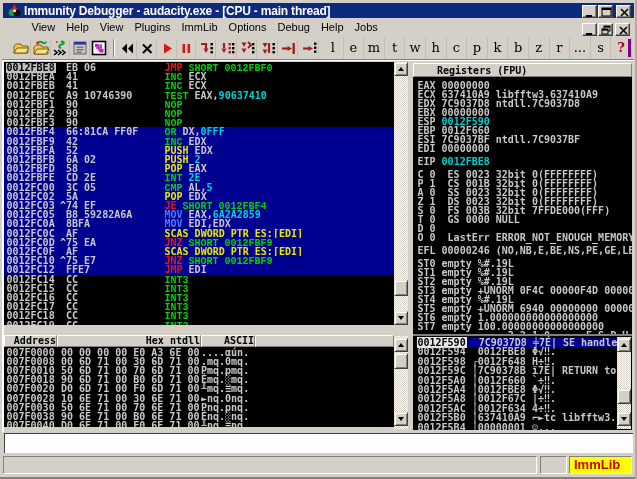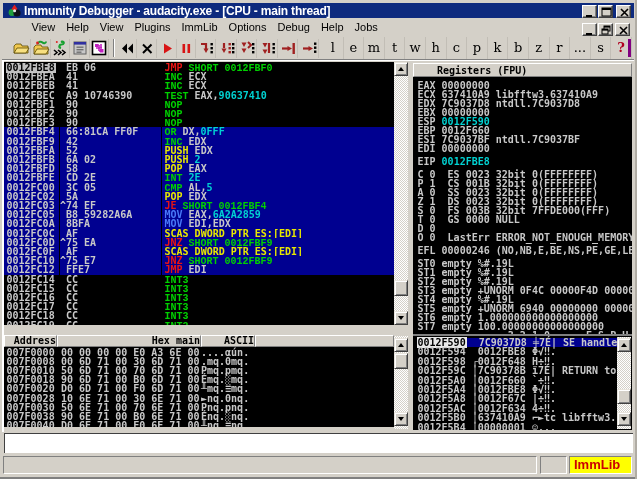--- a/index.html
+++ b/index.html
@@ -325,21 +325,21 @@
   <div class="sb-el" style="top:249px; height:14px">
       <div class="arr down"></div>
     </div>
 </div>
 
 <div class="abs mono" id="regs-header">
   <span>Registers (FPU)</span>
 </div>
 <div class="blackpane mono" id="regs-pane"><div class="r-row mono" style="top: 4px;"><span class="c-s">EAX 00000000</span></div><div class="r-row mono" style="top: 13px;"><span class="c-s">ECX 637410A9 libfftw3.637410A9</span></div><div class="r-row mono" style="top: 22px;"><span class="c-s">EDX 7C9037D8 ntdll.7C9037D8</span></div><div class="r-row mono" style="top: 31px;"><span class="c-s">EBX 00000000</span></div><div class="r-row mono" style="top: 40px;"><span class="c-s">ESP </span><span class="c-c">0012F590</span></div><div class="r-row mono" style="top: 49px;"><span class="c-s">EBP 0012F660</span></div><div class="r-row mono" style="top: 58px;"><span class="c-s">ESI 7C9037BF ntdll.7C9037BF</span></div><div class="r-row mono" style="top: 67px;"><span class="c-s">EDI 00000000</span></div><div class="r-row mono" style="top: 80px;"><span class="c-s">EIP </span><span class="c-c">0012FBE8</span></div><div class="r-row mono" style="top: 93px;"><span class="c-s">C 0  ES 0023 32bit 0(FFFFFFFF)</span></div><div class="r-row mono" style="top: 102px;"><span class="c-s">P 1  CS 001B 32bit 0(FFFFFFFF)</span></div><div class="r-row mono" style="top: 111px;"><span class="c-s">A 0  SS 0023 32bit 0(FFFFFFFF)</span></div><div class="r-row mono" style="top: 120px;"><span class="c-s">Z 1  DS 0023 32bit 0(FFFFFFFF)</span></div><div class="r-row mono" style="top: 129px;"><span class="c-s">S 0  FS 003B 32bit 7FFDE000(FFF)</span></div><div class="r-row mono" style="top: 138px;"><span class="c-s">T 0  GS 0000 NULL</span></div><div class="r-row mono" style="top: 147px;"><span class="c-s">D 0</span></div><div class="r-row mono" style="top: 156px;"><span class="c-s">O 0  LastErr ERROR_NOT_ENOUGH_MEMORY</span></div><div class="r-row mono" style="top: 169px;"><span class="c-s">EFL 00000246 (NO,NB,E,BE,NS,PE,GE,LE)</span></div><div class="r-row mono" style="top: 182px;"><span class="c-s">ST0 empty %#.19L</span></div><div class="r-row mono" style="top: 191px;"><span class="c-s">ST1 empty %#.19L</span></div><div class="r-row mono" style="top: 200px;"><span class="c-s">ST2 empty %#.19L</span></div><div class="r-row mono" style="top: 209px;"><span class="c-s">ST3 empty +UNORM 0F4C 00000F4D 00000</span></div><div class="r-row mono" style="top: 218px;"><span class="c-s">ST4 empty %#.19L</span></div><div class="r-row mono" style="top: 227px;"><span class="c-s">ST5 empty +UNORM 6940 00000000 00000</span></div><div class="r-row mono" style="top: 236px;"><span class="c-s">ST6 empty 1.000000000000000000</span></div><div class="r-row mono" style="top: 245px;"><span class="c-s">ST7 empty 100.00000000000000000</span></div><div class="r-row mono" style="top: 254px;"><span class="c-s">               3 2 1 0      E S P U O Z D I</span></div></div>
 
-<div class="abs mono" id="dump-header"><div class="dh-cell mono" style="width: 53px;">Address</div><div class="dh-cell mono" style="width: 144px;">Hex main</div><div class="dh-cell mono" style="width: 54px;">ASCII</div><div class="dh-cell mono" style="width: 139px;"></div></div>
+<div class="abs mono" id="dump-header"><div class="dh-cell mono" style="width: 53px;">Address</div><div class="dh-cell mono" style="width: 144px;">Hex ntdll</div><div class="dh-cell mono" style="width: 54px;">ASCII</div><div class="dh-cell mono" style="width: 139px;"></div></div>
 <div class="blackpane mono" id="dump-pane"><div class="prow" style="top: 0.5px;"><span class="du-addr c-s">007F0000</span><span class="du-hex c-s">00 00 00 00 E0 A3 6E 00</span><span class="du-ascii c-s">....αún.</span></div><div class="prow" style="top: 9.7px;"><span class="du-addr c-s">007F0008</span><span class="du-hex c-s">00 6D 71 00 30 6D 71 00</span><span class="du-ascii c-s">.mq.0mq.</span></div><div class="prow" style="top: 18.9px;"><span class="du-addr c-s">007F0010</span><span class="du-hex c-s">50 6D 71 00 70 6D 71 00</span><span class="du-ascii c-s">Pmq.pmq.</span></div><div class="prow" style="top: 28.1px;"><span class="du-addr c-s">007F0018</span><span class="du-hex c-s">90 6D 71 00 B0 6D 71 00</span><span class="du-ascii c-s">Émq.░mq.</span></div><div class="prow" style="top: 37.3px;"><span class="du-addr c-s">007F0020</span><span class="du-hex c-s">D0 6D 71 00 F0 6D 71 00</span><span class="du-ascii c-s">╨mq.≡mq.</span></div><div class="prow" style="top: 46.5px;"><span class="du-addr c-s">007F0028</span><span class="du-hex c-s">10 6E 71 00 30 6E 71 00</span><span class="du-ascii c-s">►nq.0nq.</span></div><div class="prow" style="top: 55.7px;"><span class="du-addr c-s">007F0030</span><span class="du-hex c-s">50 6E 71 00 70 6E 71 00</span><span class="du-ascii c-s">Pnq.pnq.</span></div><div class="prow" style="top: 64.9px;"><span class="du-addr c-s">007F0038</span><span class="du-hex c-s">90 6E 71 00 B0 6E 71 00</span><span class="du-ascii c-s">Énq.░nq.</span></div><div class="prow" style="top: 74.1px;"><span class="du-addr c-s">007F0040</span><span class="du-hex c-s">D0 6E 71 00 F0 6E 71 00</span><span class="du-ascii c-s">╨nq.≡nq.</span></div></div>
 <div class="sb-track" id="sb-dump">
   <div class="sb-el" style="top:2px; height:14px">
       <div class="arr up"></div>
     </div>
   <div class="sb-el" style="top:17px; height:16px"></div>
   <div class="sb-el" style="top:76px; height:14px">
       <div class="arr down"></div>
     </div>
 </div>

